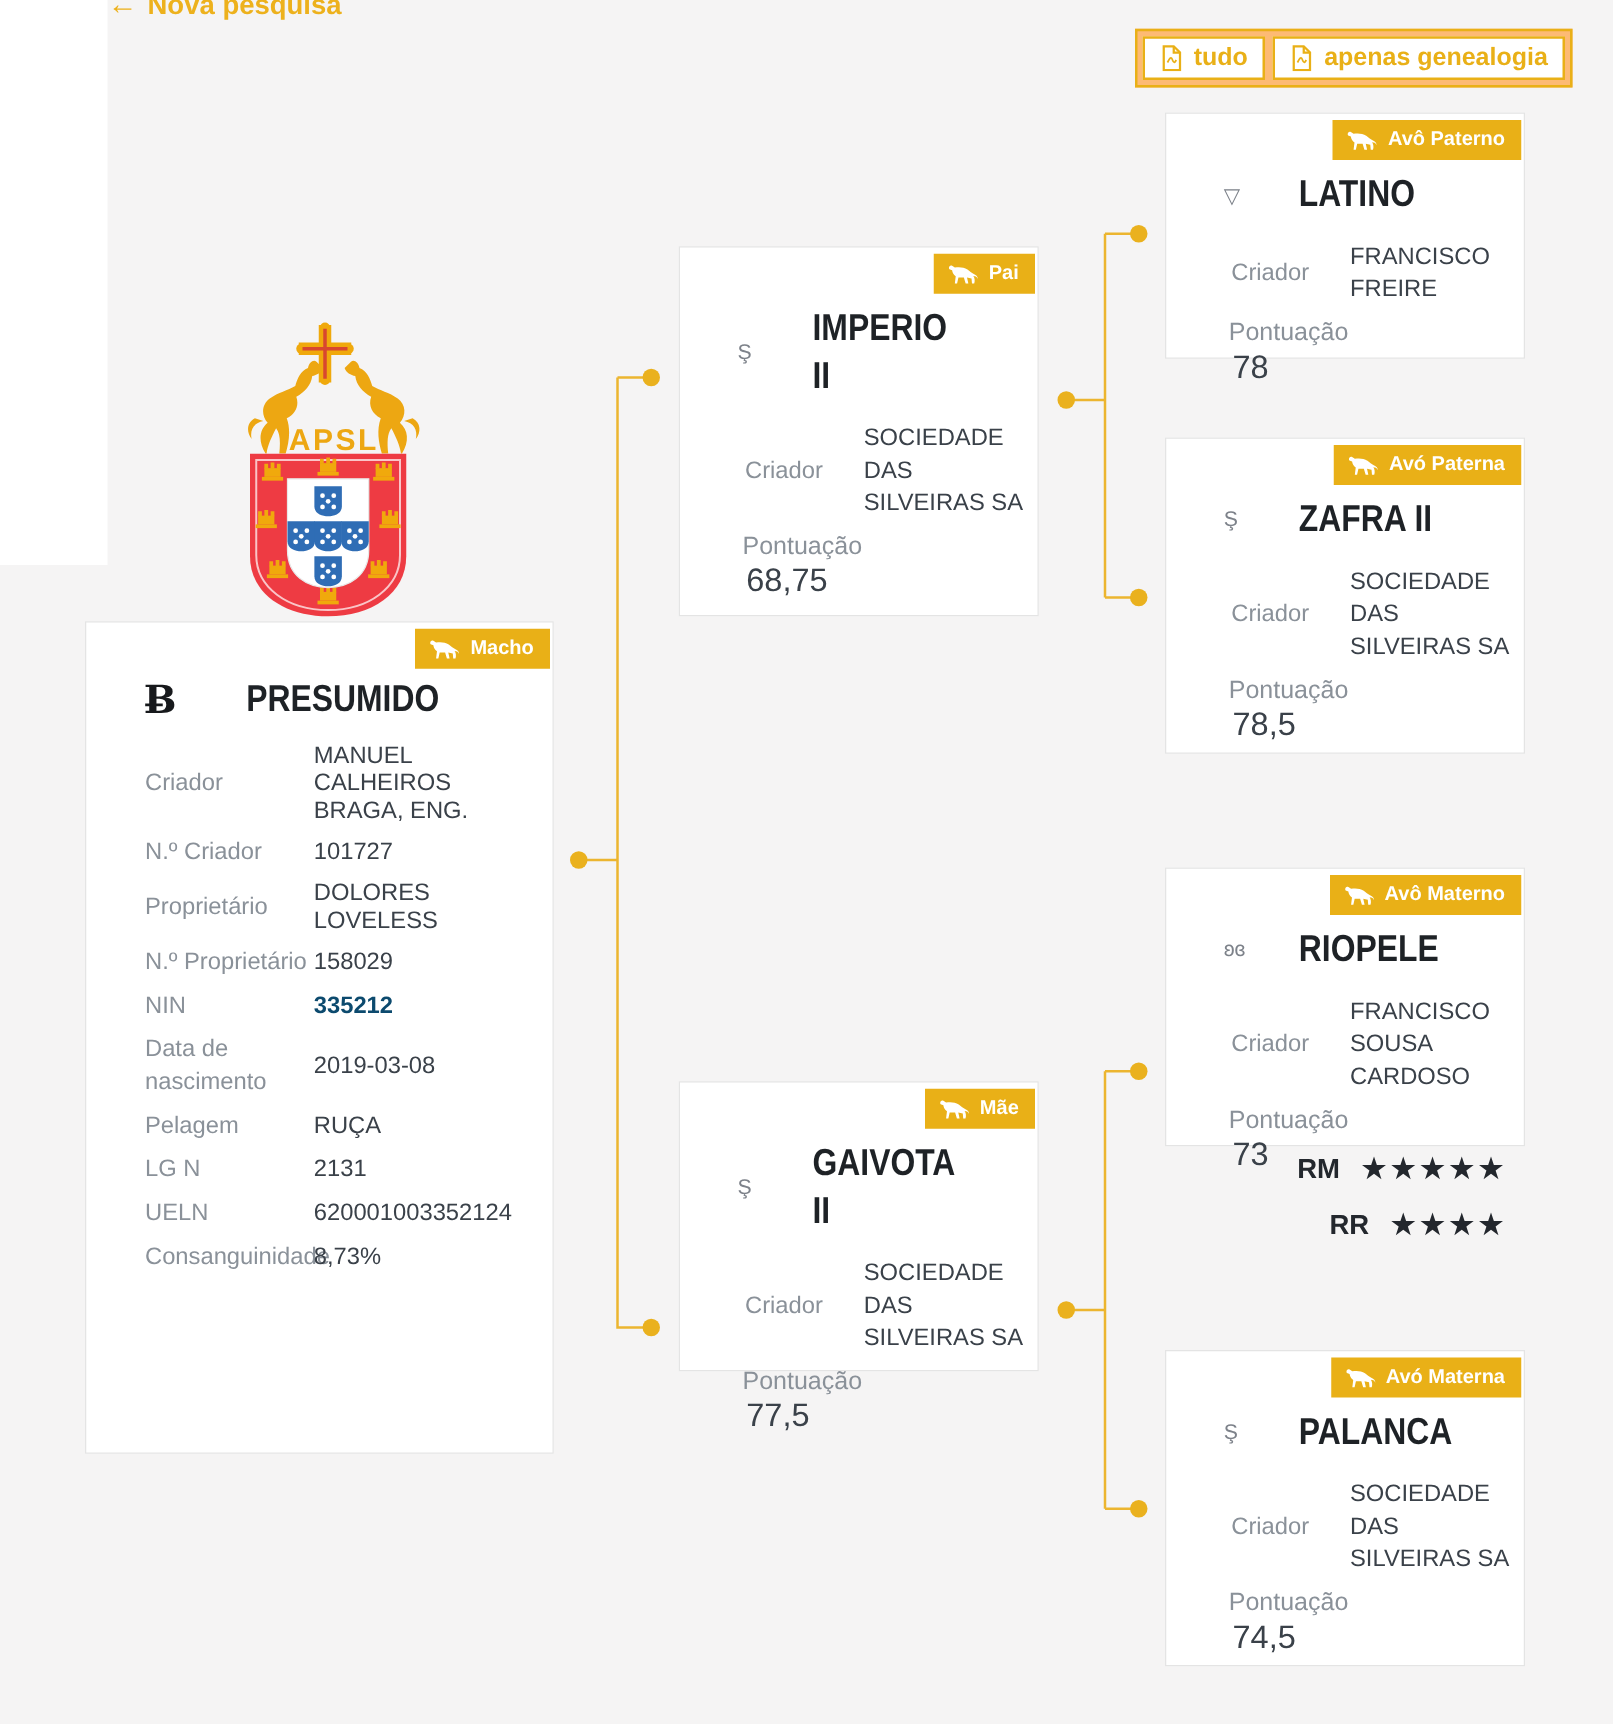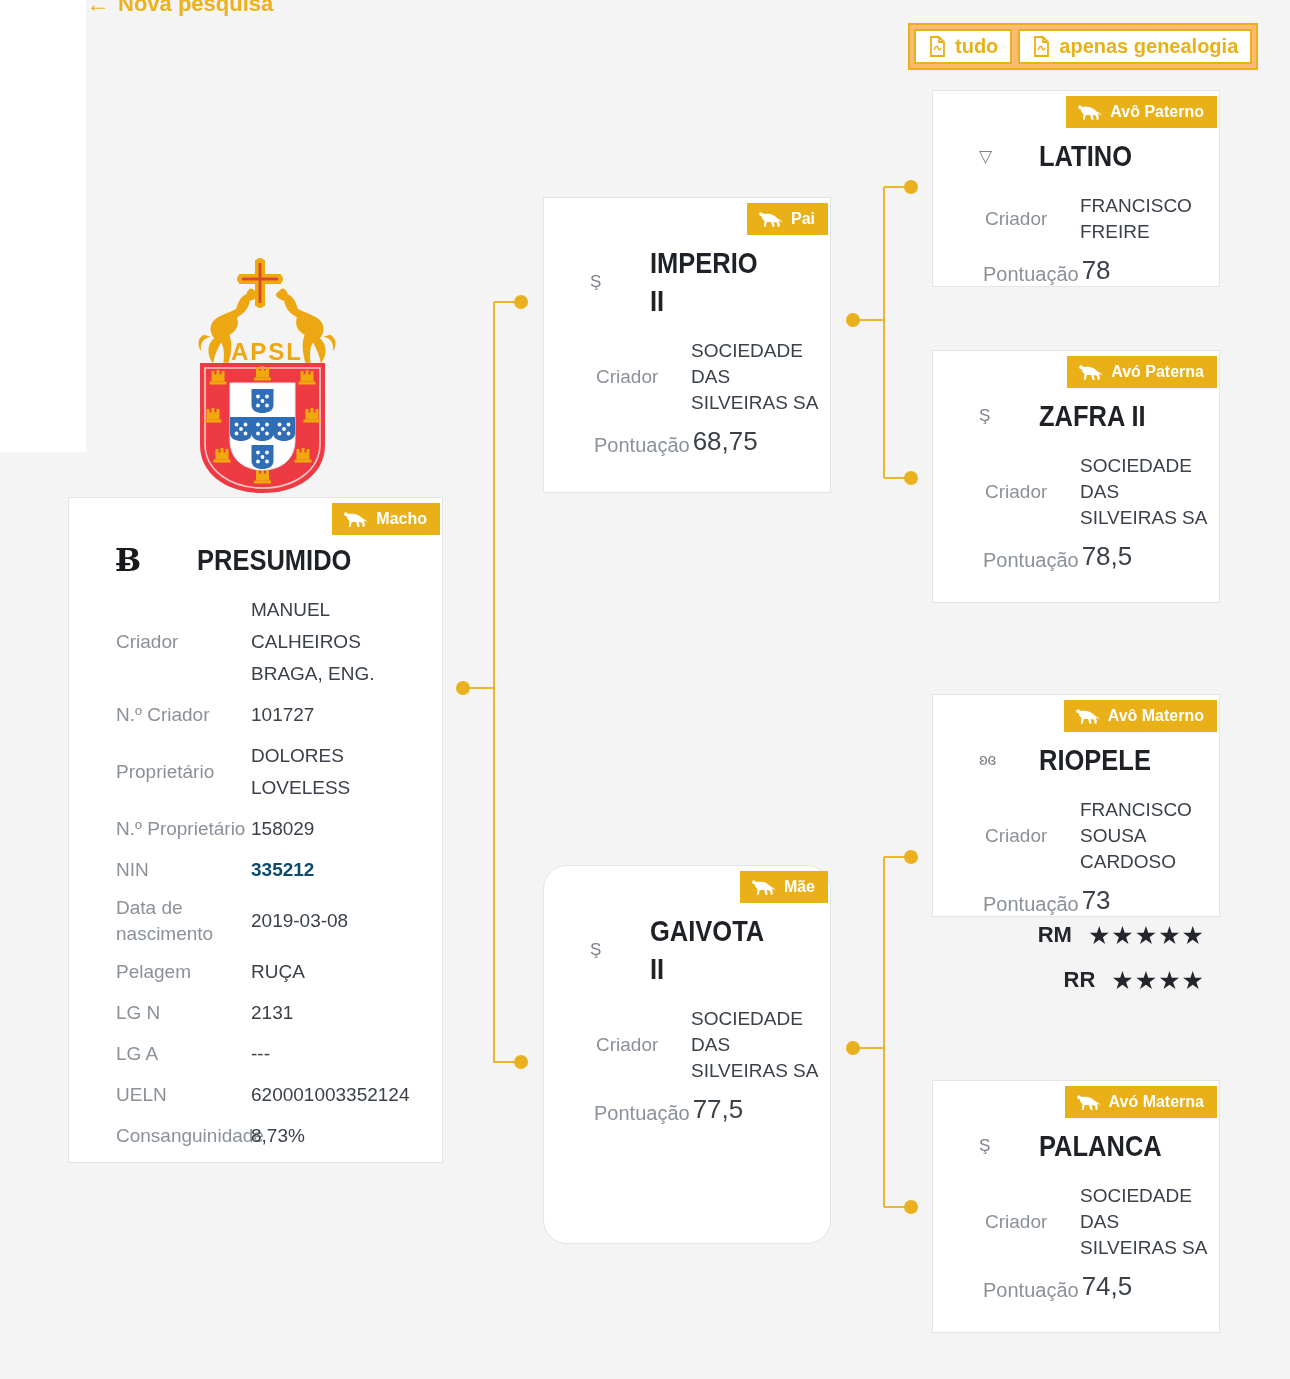--- a/index.html
+++ b/index.html
@@ -39,28 +39,28 @@
   .hname{font-weight:700;color:#1E2226;font-size:30px;line-height:38px;
     transform:scaleX(0.85);transform-origin:0 50%;white-space:pre-line;}
   .name-row.small .hname{width:150px;}
   .name-row.big .hname{width:200px;line-height:40px;}
 
   
   .fields{margin-top:14px;padding:0 20px 0 47px;}
   .frow{display:grid;grid-template-columns:135px 1fr;align-items:center;margin-bottom:9px;}
   .flabel{color:#8A9199;font-size:19px;line-height:26px;}
   .flabel .nowrap{white-space:nowrap;}
-  .fvalue{color:#3A4149;font-size:19px;line-height:32px;}
+  .fvalue{color:#3A4149;font-size:19px;line-height:22px;}
   .fvalue.bold{font-weight:700;color:#0c4a6e;}
 
   
   .crow{display:grid;grid-template-columns:95px 132px;align-items:center;margin:18px 0 0 52px;}
   .clabel{color:#8A9199;font-size:19px;}
   .cvalue{color:#3A4149;font-size:19px;line-height:26px;}
-  .prow{display:flex;align-items:flex-end;margin:10px 0 0 50px;}
+  .prow{display:flex;align-items:flex-start;margin:10px 0 0 50px;flex-direction:column;}
   .plabel{color:#8A9199;font-size:20px;}
   .pvalue{color:#3A4149;font-size:26px;margin-left:3px;}
 
   
   #ratings{position:absolute;left:932px;top:920px;width:273px;z-index:2;}
   .rrow{display:flex;justify-content:flex-end;align-items:center;gap:16px;margin-bottom:15px;}
   .rlabel{font-weight:700;font-size:22px;color:#23272D;}
   .rstars{font-size:25px;color:#23272D;letter-spacing:1px;line-height:30px;}
 
   
@@ -216,24 +216,20 @@
         </div>
         <div class="frow">
           <div class="flabel">Pelagem</div>
           <div class="fvalue">RUÇA</div>
         </div>
         <div class="frow">
           <div class="flabel">LG N</div>
           <div class="fvalue">2131</div>
         </div>
         <div class="frow">
-          <div class="flabel">LG A</div>
-          <div class="fvalue">---</div>
-        </div>
-        <div class="frow">
           <div class="flabel">UELN</div>
           <div class="fvalue">620001003352124</div>
         </div>
         <div class="frow">
           <div class="flabel"><span class="nowrap">Consanguinidade</span></div>
           <div class="fvalue">8,73%</div>
         </div>
       </div>
   </div>
 
@@ -251,21 +247,21 @@
     <div class="crow">
       <span class="clabel">Criador</span>
       <span class="cvalue">SOCIEDADE DAS SILVEIRAS SA</span>
     </div>
     <div class="prow">
       <span class="plabel">Pontuação</span>
       <span class="pvalue">68,75</span>
     </div>
   </div>
 
-  <div class="card" style="left:543px;top:865px;width:288px;height:379px;border-radius:24px;">
+  <div class="card" style="left:543px;top:865px;width:288px;height:232px;">
     <div class="badge">
       <svg width="26" height="21" viewBox="0 0 36 28" fill="#ffffff">
           <use href="#horse"></use>
         </svg>
       <span>Mãe</span>
     </div>
     <div class="name-row small">
       <span class="brand">Ş</span>
       <div class="hname">GAIVOTA II</div>
     </div>

